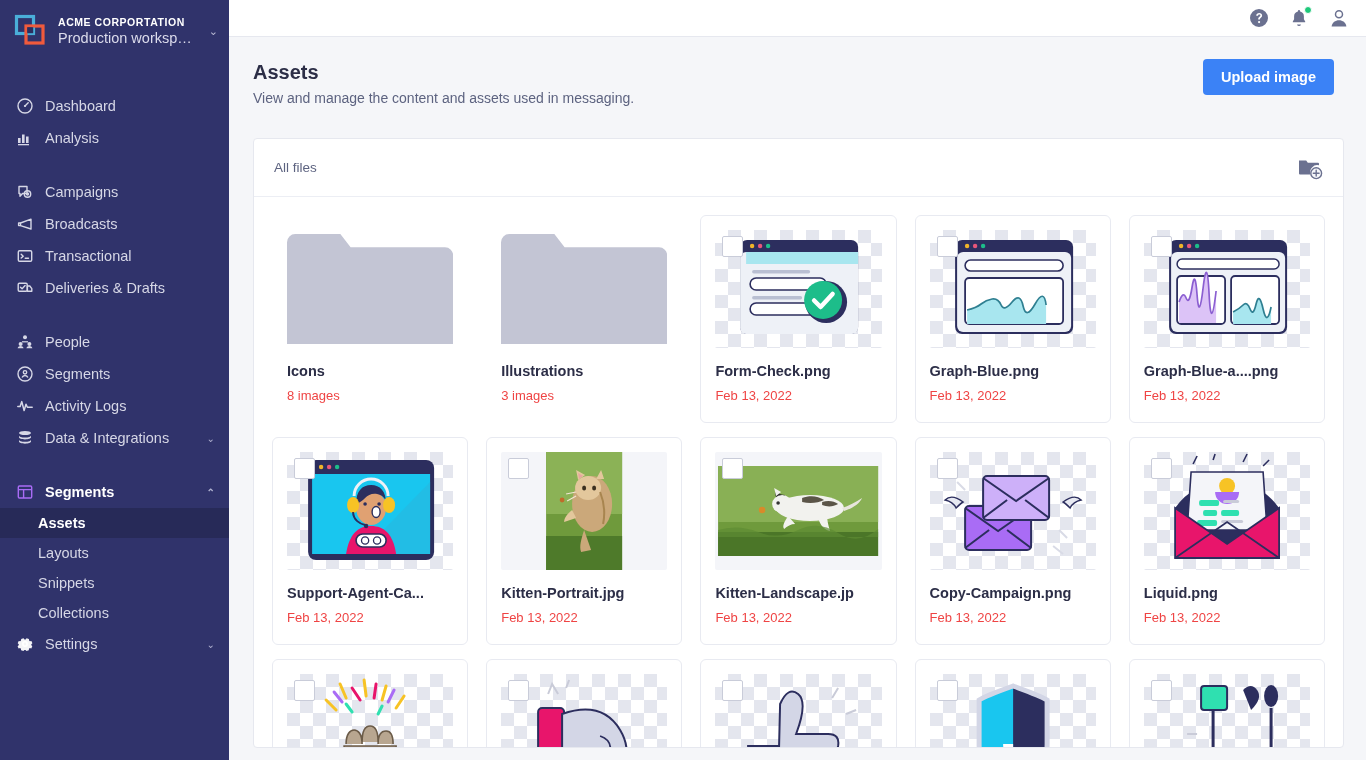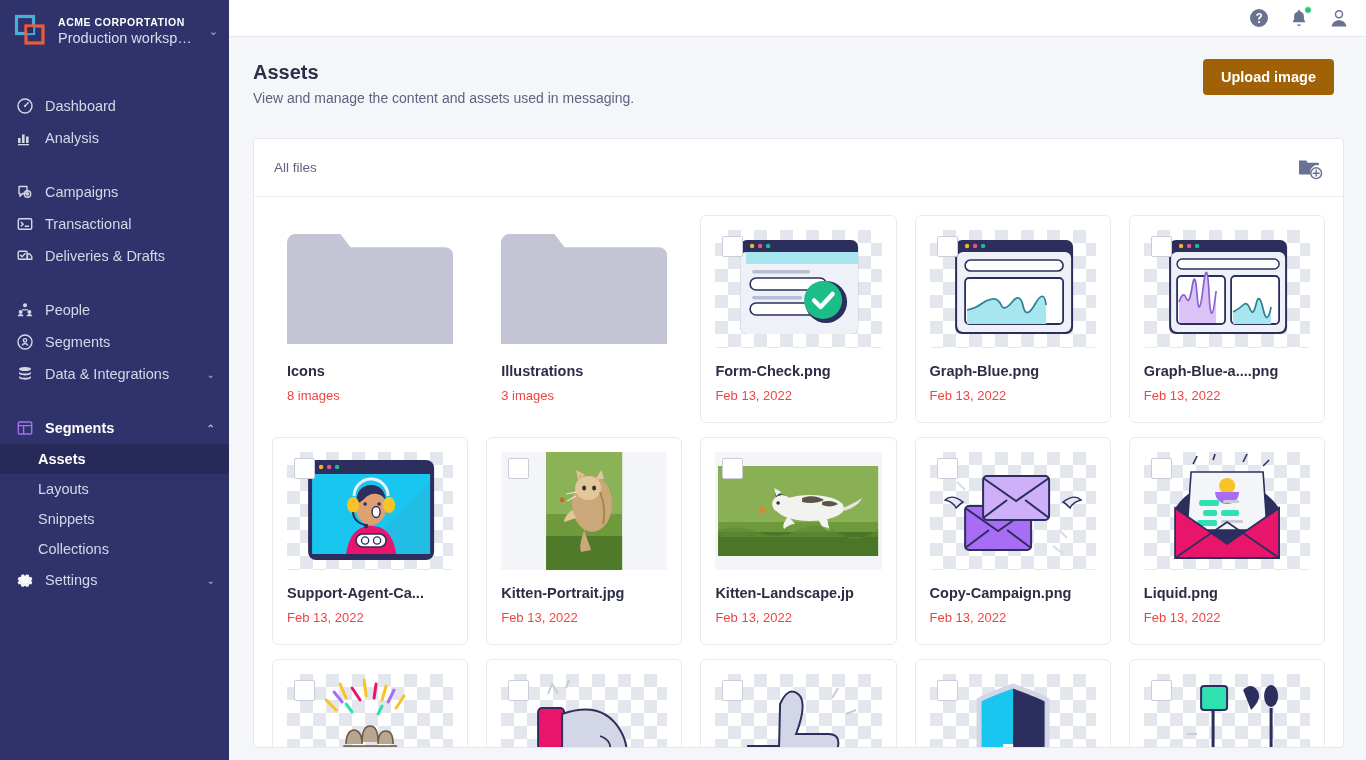--- a/index.html
+++ b/index.html
@@ -65,21 +65,21 @@
     position: absolute; top: -1px; right: -2px;
     width: 8px; height: 8px; border-radius: 50%;
     background: #1dc97a; border: 1.5px solid #ffffff;
   }
 
   .page-head { padding: 22px 32px 0 24px; display: flex; align-items: flex-start; }
   .page-head-text { flex: 1; }
   .page-title { font-size: 20px; font-weight: bold; color: #2c2e47; line-height: 26px; }
   .page-sub { font-size: 14px; color: #5d6380; margin-top: 4px; line-height: 19px; }
   .btn-primary {
-    background: #a16207; color: #fff; border: none; border-radius: 4px;
+    background: #3b82f6; color: #fff; border: none; border-radius: 4px;
     font-size: 14.5px; font-weight: bold; font-family: "Liberation Sans", sans-serif;
     padding: 0 18px; height: 36px; cursor: pointer; white-space: nowrap;
   }
 
   .panel {
     margin: 30px 22px 12px 24px; background: #ffffff;
     border: 1px solid #e6e8ef; border-radius: 4px;
     flex: 1; display: flex; flex-direction: column; overflow: hidden;
   }
   .panel-bar {
@@ -176,20 +176,29 @@
           <svg viewBox="0 0 18 18" fill="none" stroke="#d6d7e6" stroke-width="1.4">
             <path d="M3 3.5h8v7H6.5L4 13.2V10.5H3z" stroke-linejoin="round"></path>
             <circle cx="11.5" cy="11" r="3.2"></circle>
               <circle cx="11.5" cy="11" r="1" fill="#d6d7e6"></circle>
           </svg>
         </span>
         <span class="nav-label">Campaigns</span>
       </div>
       <div class="nav-item">
         <span class="ico">
+          <svg viewBox="0 0 18 18" fill="none" stroke="#d6d7e6" stroke-width="1.4" stroke-linejoin="round">
+            <path d="M15 4.2L4.5 8v2.6L15 14z"></path>
+              <path d="M4.5 8H2.6v2.6h1.9"></path>
+          </svg>
+        </span>
+        <span class="nav-label">Broadcasts</span>
+      </div>
+      <div class="nav-item">
+        <span class="ico">
           <svg viewBox="0 0 18 18" fill="none" stroke="#d6d7e6" stroke-width="1.4">
             <rect x="2.3" y="3.8" width="13.4" height="10.4" rx="1.3"></rect>
             <path d="M5.2 7.3l2 1.9-2 1.9M9.2 11.3h3.3" stroke-linecap="round" stroke-linejoin="round"></path>
           </svg>
         </span>
         <span class="nav-label">Transactional</span>
       </div>
       <div class="nav-item">
         <span class="ico">
           <svg viewBox="0 0 18 18" fill="none" stroke="#d6d7e6" stroke-width="1.4">
@@ -217,20 +226,28 @@
       </div>
       <div class="nav-item">
         <span class="ico">
           <svg viewBox="0 0 18 18" fill="none" stroke="#d6d7e6" stroke-width="1.4">
             <circle cx="9" cy="9" r="7"></circle>
               <circle cx="9" cy="7.3" r="1.7"></circle>
             <path d="M6.1 12.6c.5-1.4 1.6-2.1 2.9-2.1s2.4.7 2.9 2.1"></path>
           </svg>
         </span>
         <span class="nav-label">Segments</span>
+      </div>
+      <div class="nav-item">
+        <span class="ico">
+          <svg viewBox="0 0 18 18" fill="none" stroke="#d6d7e6" stroke-width="1.5" stroke-linecap="round" stroke-linejoin="round">
+            <path d="M1.8 9.6h2.3l1.7-5 2.3 9 1.9-6.4 1.4 3.1h4.8"></path>
+          </svg>
+        </span>
+        <span class="nav-label">Activity Logs</span>
       </div>
       <div class="nav-item">
         <span class="ico">
           <svg viewBox="0 0 18 18" fill="#d6d7e6">
             <ellipse cx="9" cy="4" rx="6" ry="2.1"></ellipse>
             <path d="M3 6.4c0 1.2 2.7 2.1 6 2.1s6-.9 6-2.1v1.9c0 1.2-2.7 2.1-6 2.1s-6-.9-6-2.1z"></path>
             <path d="M3 10.7c0 1.2 2.7 2.1 6 2.1s6-.9 6-2.1v1.9c0 1.2-2.7 2.1-6 2.1s-6-.9-6-2.1z"></path>
           </svg>
         </span>
         <span class="nav-label">Data &amp; Integrations</span>

